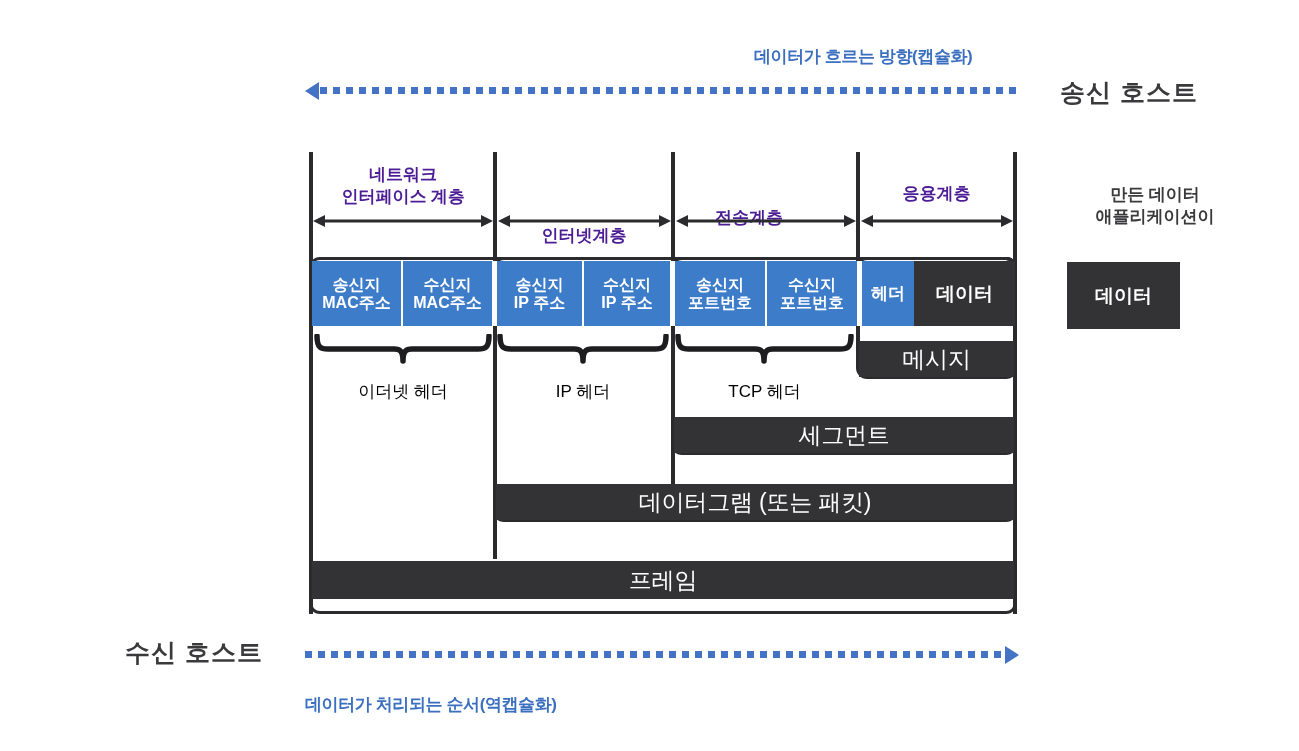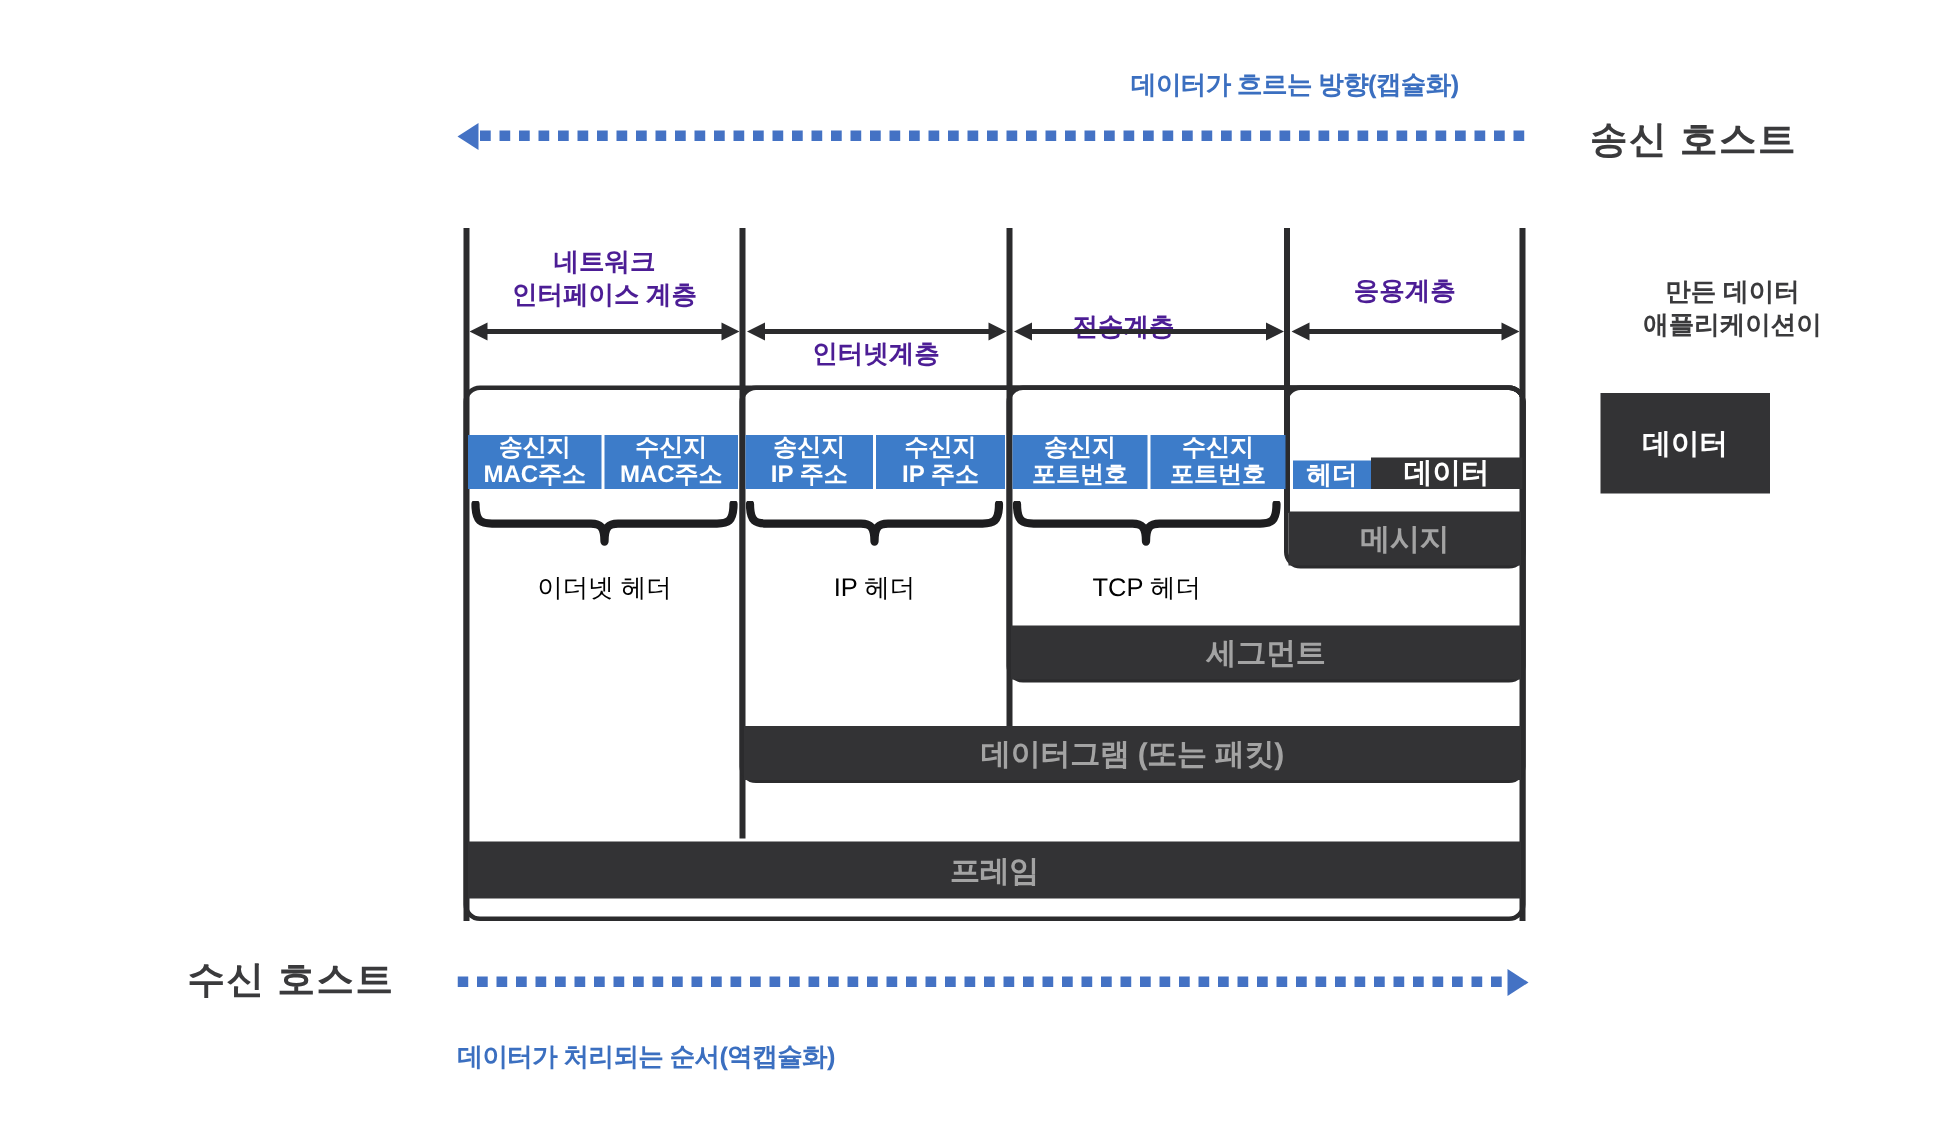--- a/index.html
+++ b/index.html
@@ -88,23 +88,23 @@
     line-height: 1.12;
     white-space: nowrap;
   }
   .cell.blue { background: #3d7cc9; }
   .cell.dark { background: #333335; }
   .cell-sep { background: #ffffff; width: 2px; }
 
   
   .pdu {
     background: #333335;
-    color: #a3a3a3;
-    font-weight: bold;
-    font-size: 20px;
+    color: #ffffff;
+    font-weight: normal;
+    font-size: 23px;
     letter-spacing: -0.2px;
     display: flex;
     align-items: center;
     justify-content: center;
     white-space: nowrap;
   }
 
   
   .group-outline {
     border: 3.5px solid #2b2b2d;
@@ -205,21 +205,21 @@
   </div>
 
   <div class="abs group-outline" style="left:309px; top:257px; width:708px; height:357px;"></div>
 
   <div class="abs group-outline" style="left:493px; top:257px; width:524px; height:265px;"></div>
 
   <div class="abs group-outline" style="left:671px; top:257px; width:346px; height:198px;"></div>
 
   <div class="abs group-outline" style="left:856px; top:257px; width:161px; height:122px;"></div>
 
-  <div class="abs" style="left:312px; top:261px; width:703px; height:65px; display:flex;align-items:flex-end;">
+  <div class="abs" style="left:312px; top:261px; width:703px; height:65px; display:flex;">
 
     <div class="cell blue" style="width:89px; font-size:16px;">
       <div>
         <div>송신지</div>
         <div>MAC주소</div>
       </div>
     </div>
     <div class="cell-sep"></div>
     <div class="cell blue" style="width:89px; font-size:16px;">
       <div>

